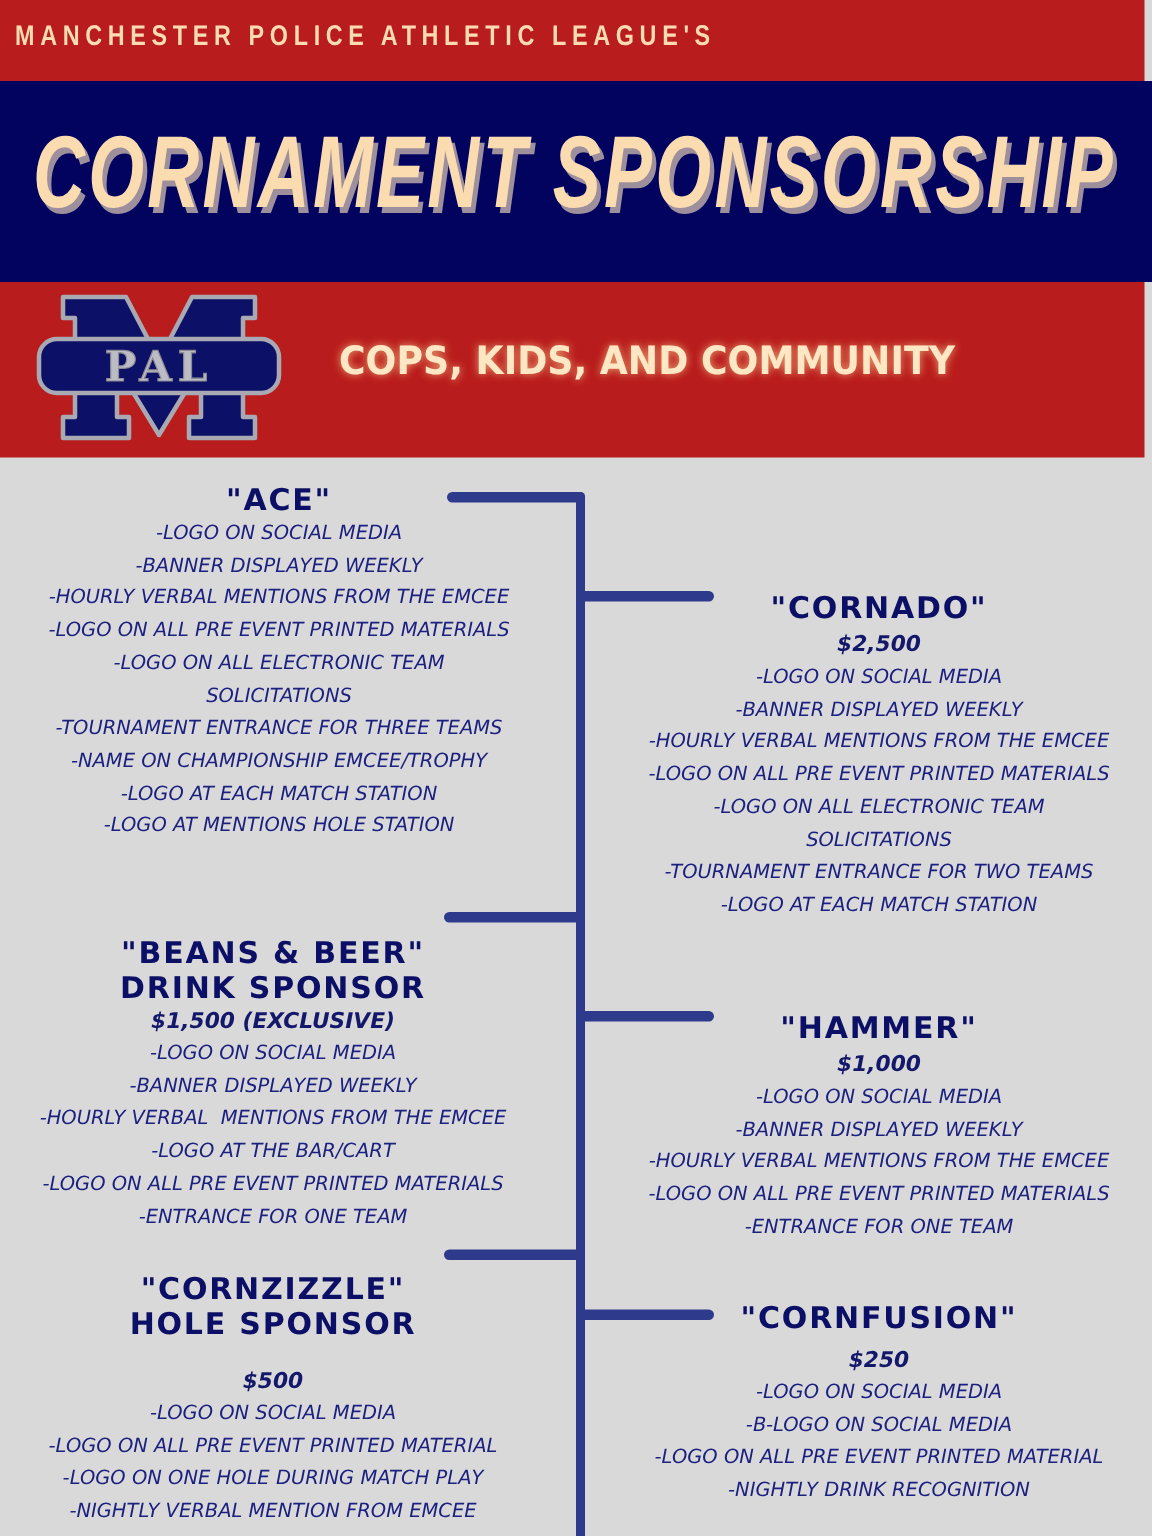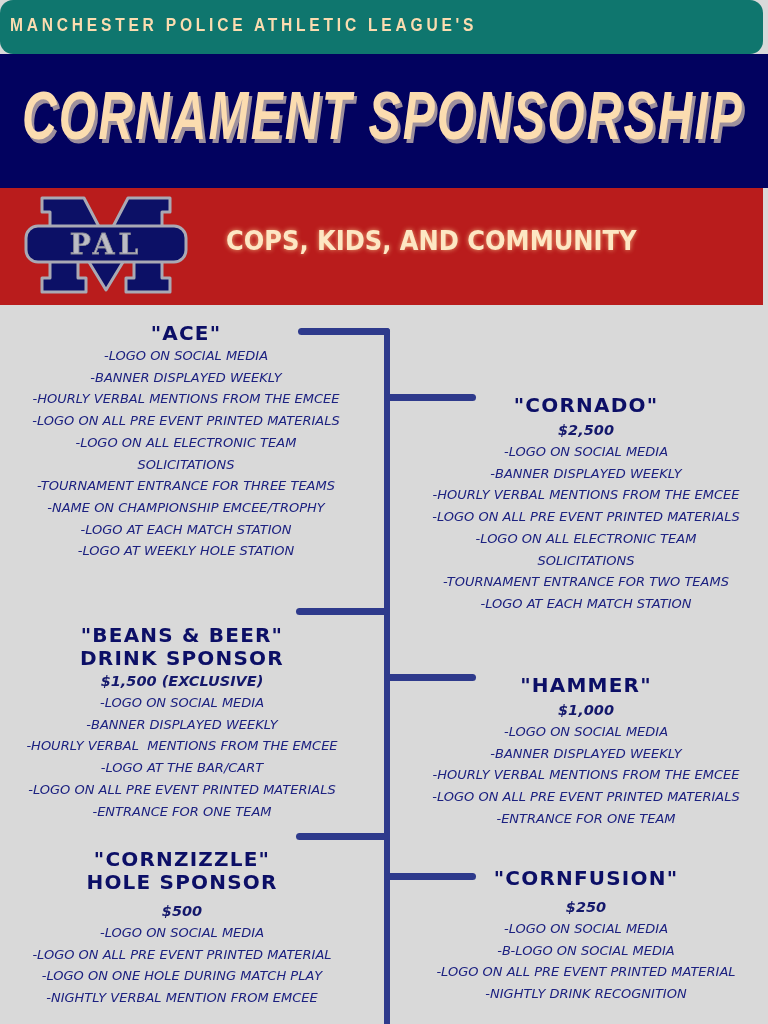--- a/index.html
+++ b/index.html
@@ -1,22 +1,21 @@
 <!DOCTYPE html>
 <html><head>
   <meta charset="utf-8">
   <style>
     * { margin: 0; padding: 0; box-sizing: border-box; }
     html, body { width: 768px; height: 1024px; overflow: hidden; background: #d9d9d9; }
     body { position: relative; font-family: "DejaVu Sans", sans-serif; }
 
     .topbar {
       position: absolute; left: 0; top: 0; width: 763px; height: 54px;
-      background: #0f766e;
-      border-radius: 13px;
+      background: #b91c1c;
     }
     .topbar .org {
       position: absolute; left: 10px; top: 14px;
       font-family: "Liberation Sans", sans-serif; font-weight: bold;
       font-size: 19px; letter-spacing: 4.6px; color: #fbdcb0;
       transform: scaleX(0.82); transform-origin: left center;
       white-space: nowrap;
     }
     .titlebar {
       position: absolute; left: 0; top: 54px; width: 768px; height: 134px;
@@ -103,21 +102,21 @@
   <ul>
     <li>-LOGO ON SOCIAL MEDIA</li>
     <li>-BANNER DISPLAYED WEEKLY</li>
     <li>-HOURLY VERBAL MENTIONS FROM THE EMCEE</li>
     <li>-LOGO ON ALL PRE EVENT PRINTED MATERIALS</li>
     <li>-LOGO ON ALL ELECTRONIC TEAM</li>
     <li>SOLICITATIONS</li>
     <li>-TOURNAMENT ENTRANCE FOR THREE TEAMS</li>
     <li>-NAME ON CHAMPIONSHIP EMCEE/TROPHY</li>
     <li>-LOGO AT EACH MATCH STATION</li>
-    <li>-LOGO AT WEEKLY HOLE STATION</li>
+    <li>-LOGO AT MENTIONS HOLE STATION</li>
   </ul>
 </div>
 
 <div class="tier" style="left:404px; top:394px; width:364px;">
   <div class="name">"CORNADO"</div>
   <div class="price">$2,500</div>
   <ul>
     <li>-LOGO ON SOCIAL MEDIA</li>
     <li>-BANNER DISPLAYED WEEKLY</li>
     <li>-HOURLY VERBAL MENTIONS FROM THE EMCEE</li>
@@ -151,21 +150,21 @@
     <li>-BANNER DISPLAYED WEEKLY</li>
     <li>-HOURLY VERBAL MENTIONS FROM THE EMCEE</li>
     <li>-LOGO ON ALL PRE EVENT PRINTED MATERIALS</li>
     <li>-ENTRANCE FOR ONE TEAM</li>
   </ul>
 </div>
 
 <div class="tier" style="left:0px; top:848px; width:364px;">
   <div class="name">"CORNZIZZLE"</div>
   <div class="name">HOLE SPONSOR</div>
-  <div class="price" style="margin-top:6px;">$500</div>
+  <div class="price" style="margin-top:16px;">$500</div>
   <ul>
     <li>-LOGO ON SOCIAL MEDIA</li>
     <li>-LOGO ON ALL PRE EVENT PRINTED MATERIAL</li>
     <li>-LOGO ON ONE HOLE DURING MATCH PLAY</li>
     <li>-NIGHTLY VERBAL MENTION FROM EMCEE</li>
   </ul>
 </div>
 
 <div class="tier" style="left:404px; top:867px; width:364px;">
   <div class="name">"CORNFUSION"</div>

